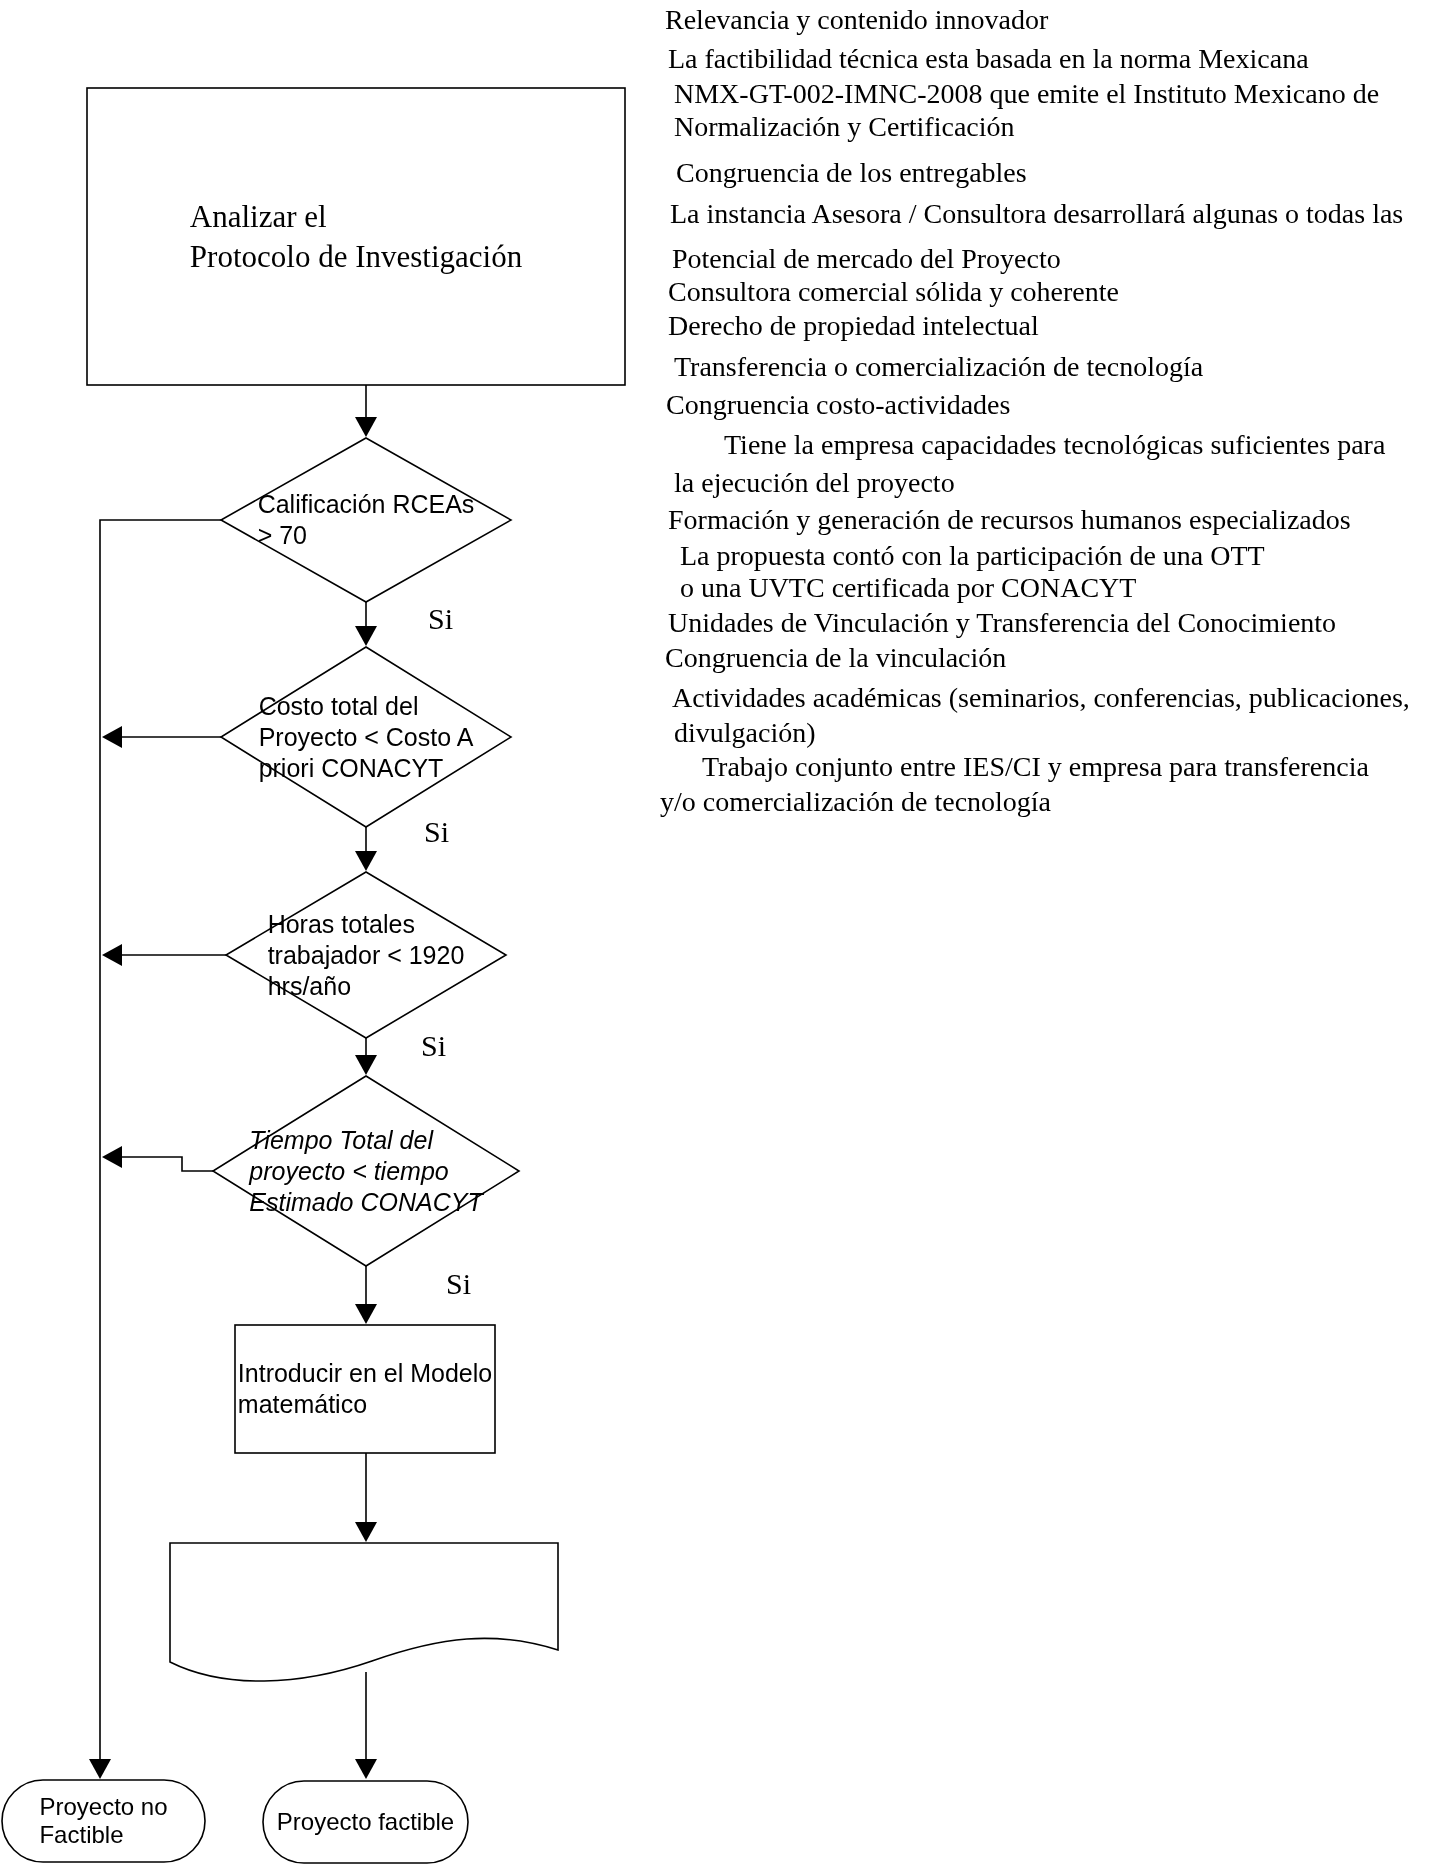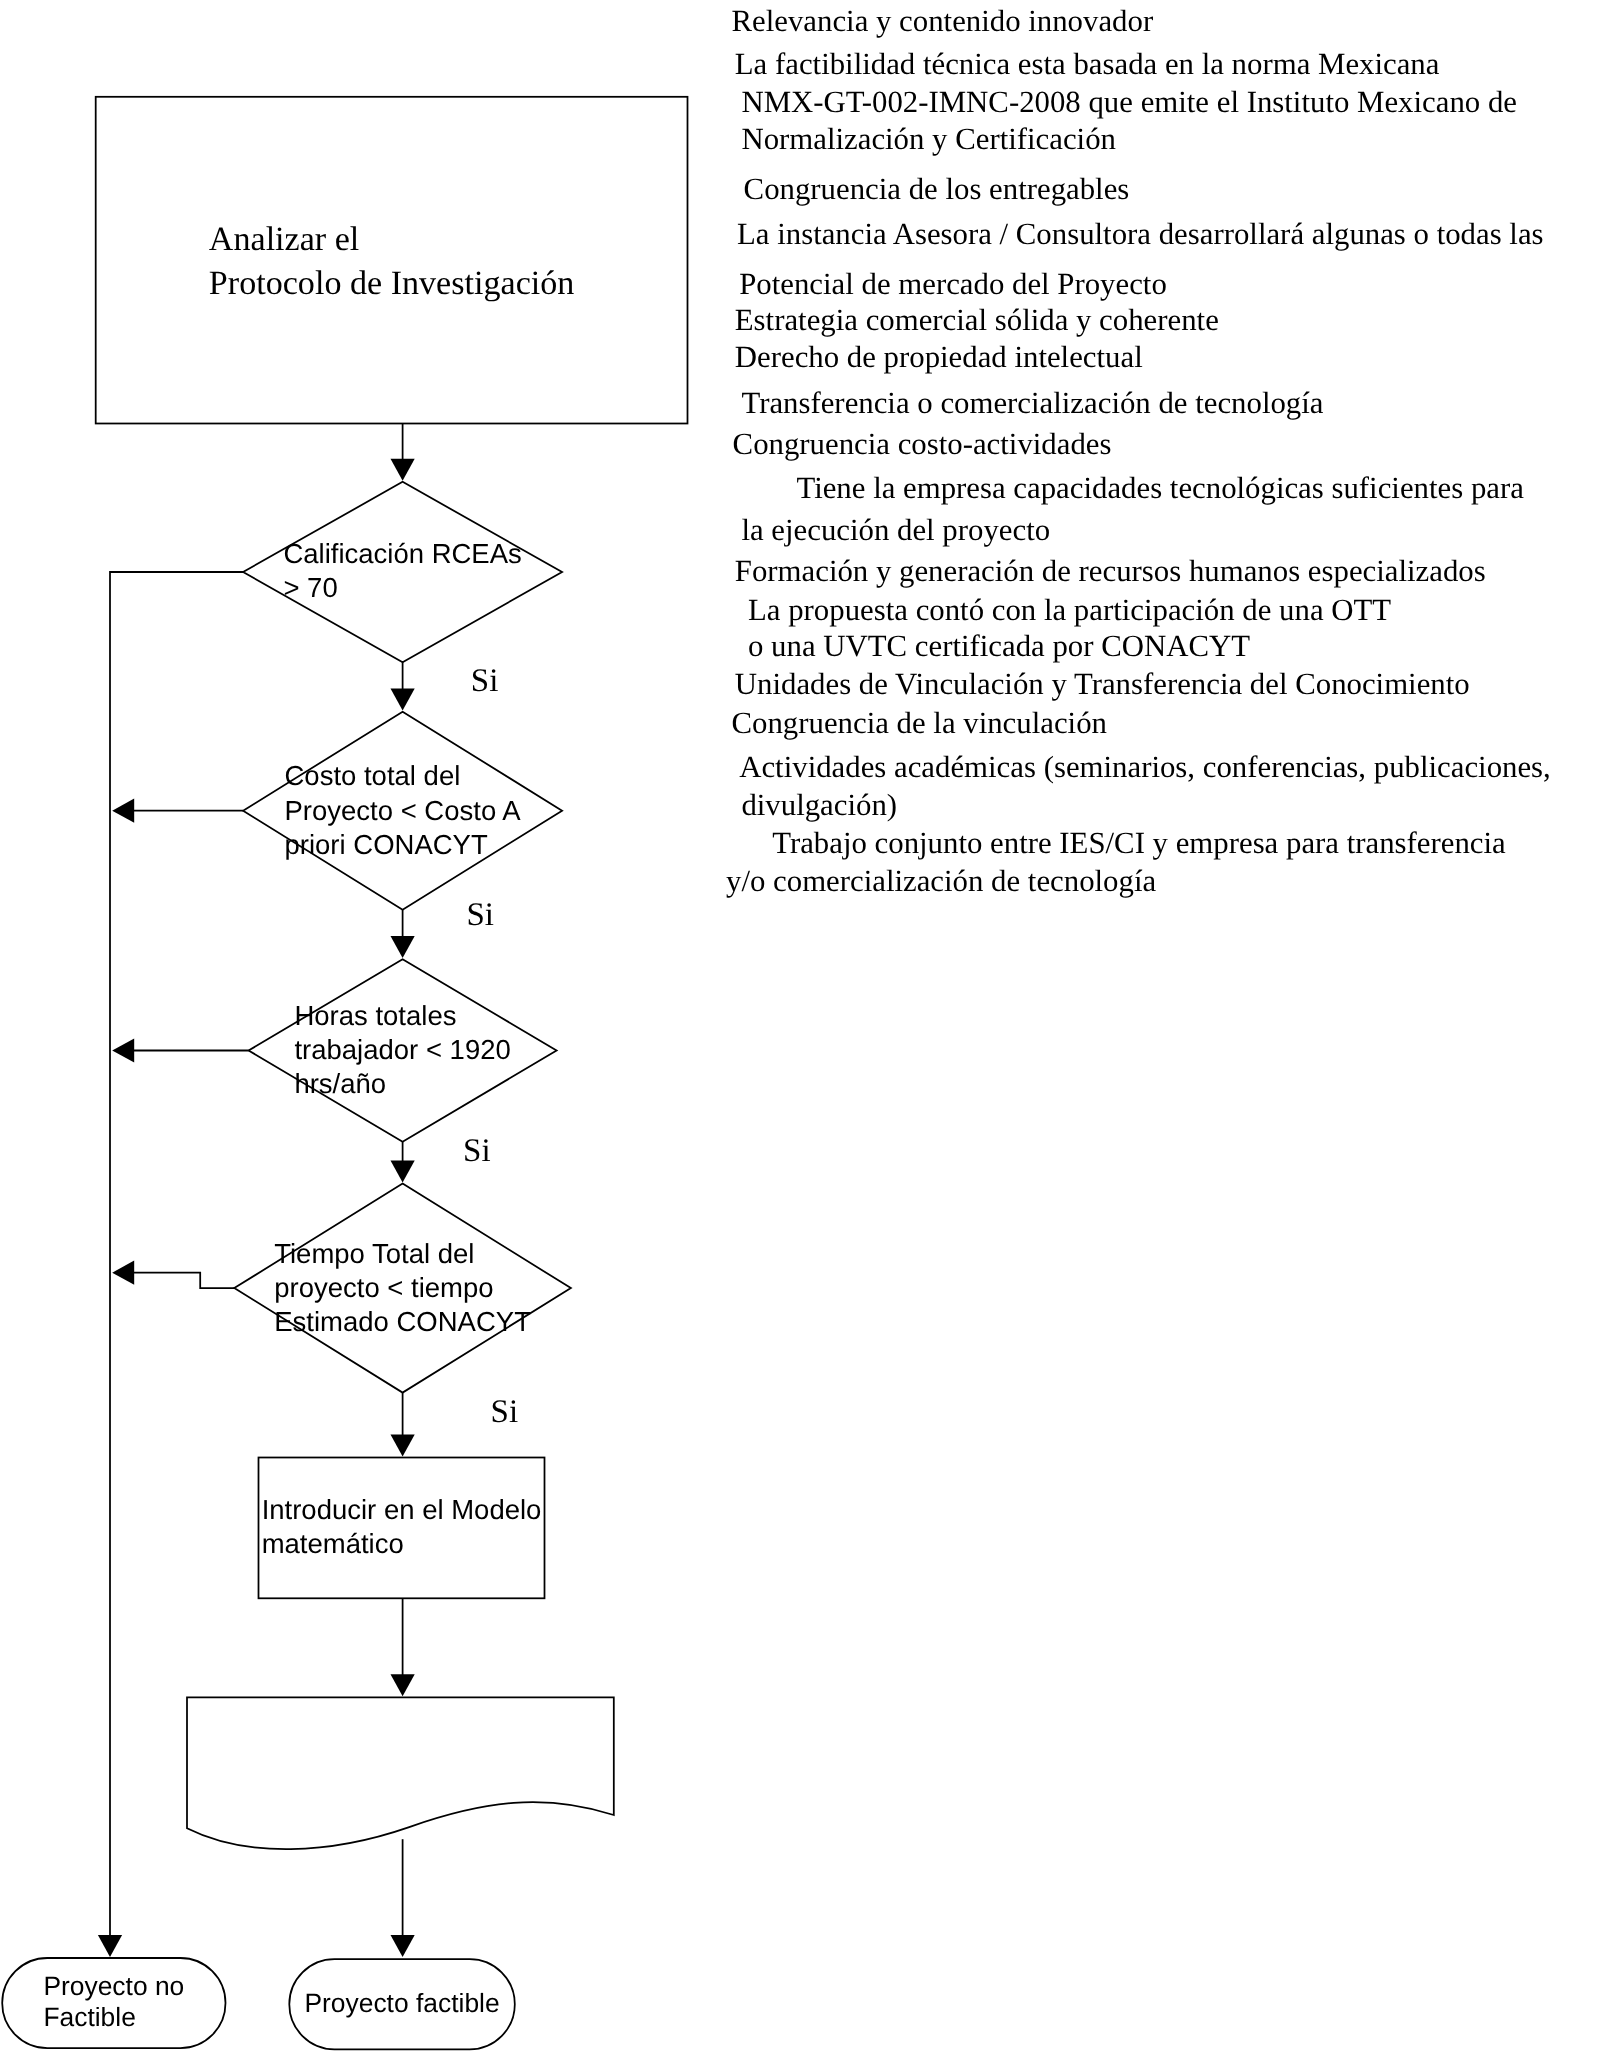--- a/index.html
+++ b/index.html
@@ -86,21 +86,21 @@
   <div class="node-label serif-lg" style="left:87px;  top:88px;   width:538px; height:297px;">Analizar el
 Protocolo de Investigación</div>
   <div class="node-label sans-node" style="left:221px; top:438px;  width:290px; height:164px;">Calificación RCEAs
 &gt; 70</div>
   <div class="node-label sans-node" style="left:221px; top:647px;  width:290px; height:180px;">Costo total del
 Proyecto &lt; Costo A
 priori CONACYT</div>
   <div class="node-label sans-node" style="left:226px; top:872px;  width:280px; height:166px;">Horas totales
 trabajador &lt; 1920
 hrs/año</div>
-  <div class="node-label sans-node" style="left:213px; top:1076px; width:306px; height:190px;">Tiempo Total del
+  <div class="node-label sans-node" style="left:213px; top:1076px; width:306px; height:190px;font-style:italic;">Tiempo Total del
 proyecto &lt; tiempo
 Estimado CONACYT</div>
   <div class="node-label sans-node" style="left:235px; top:1325px; width:260px; height:128px;">Introducir en el Modelo
 matemático</div>
   <div class="node-label sans-term" style="left:2px;   top:1780px; width:203px; height:82px;">Proyecto no
 Factible</div>
   <div class="node-label sans-term" style="left:263px; top:1781px; width:205px; height:82px;">Proyecto factible</div>
 
   <div>
       <div class="si-label" style="left: 428px; top: 603px;">Si</div>
@@ -110,21 +110,21 @@
     </div>
 
   <div>
       <div class="annotation-line" style="left: 665px; top: 5px;">Relevancia y contenido innovador</div>
       <div class="annotation-line" style="left: 668px; top: 44px;">La factibilidad técnica esta basada en la norma Mexicana</div>
       <div class="annotation-line" style="left: 674px; top: 79px;">NMX-GT-002-IMNC-2008 que emite el Instituto Mexicano de</div>
       <div class="annotation-line" style="left: 674px; top: 112px;">Normalización y Certificación</div>
       <div class="annotation-line" style="left: 676px; top: 158px;">Congruencia de los entregables</div>
       <div class="annotation-line" style="left: 670px; top: 199px;">La instancia Asesora / Consultora desarrollará algunas o todas las</div>
       <div class="annotation-line" style="left: 672px; top: 244px;">Potencial de mercado del Proyecto</div>
-      <div class="annotation-line" style="left: 668px; top: 277px;">Estrategia comercial sólida y coherente</div>
+      <div class="annotation-line" style="left: 668px; top: 277px;">Consultora comercial sólida y coherente</div>
       <div class="annotation-line" style="left: 668px; top: 311px;">Derecho de propiedad intelectual</div>
       <div class="annotation-line" style="left: 674px; top: 352px;">Transferencia o comercialización de tecnología</div>
       <div class="annotation-line" style="left: 666px; top: 390px;">Congruencia costo-actividades</div>
       <div class="annotation-line" style="left: 680px; top: 430px; margin-left: 44px;">Tiene la empresa capacidades tecnológicas suficientes para</div>
       <div class="annotation-line" style="left: 674px; top: 468px;">la ejecución del proyecto</div>
       <div class="annotation-line" style="left: 668px; top: 505px;">Formación y generación de recursos humanos especializados</div>
       <div class="annotation-line" style="left: 680px; top: 541px;">La propuesta contó con la participación de una OTT</div>
       <div class="annotation-line" style="left: 680px; top: 573px;">o una UVTC certificada por CONACYT</div>
       <div class="annotation-line" style="left: 668px; top: 608px;">Unidades de Vinculación y Transferencia del Conocimiento</div>
       <div class="annotation-line" style="left: 665px; top: 643px;">Congruencia de la vinculación</div>

